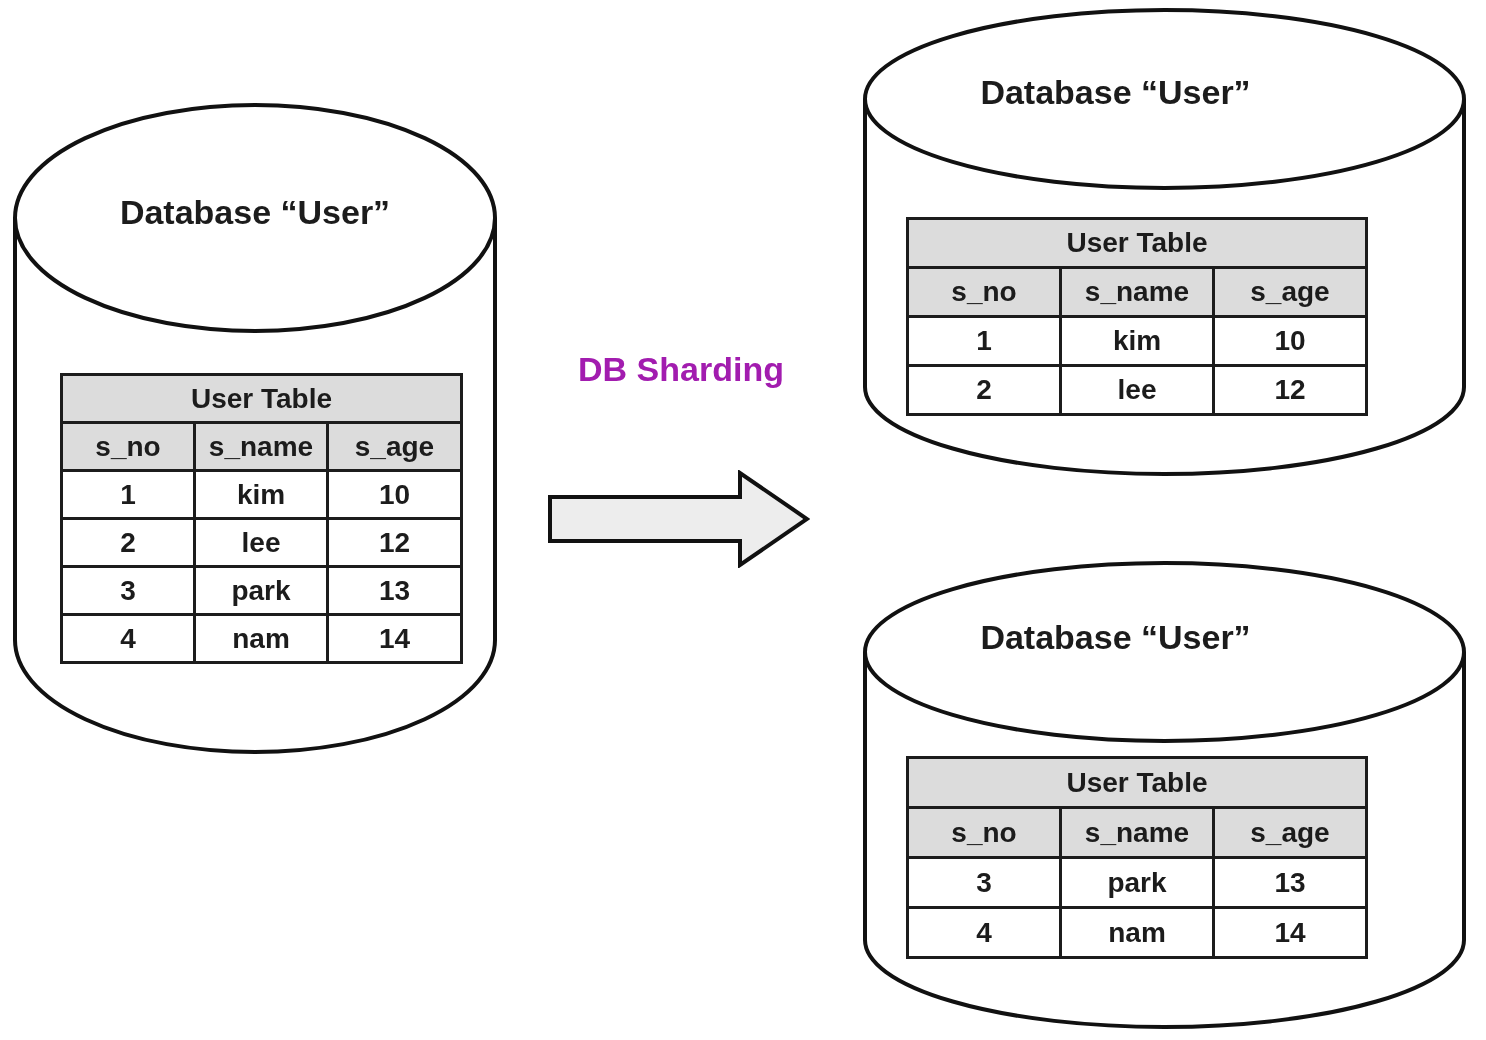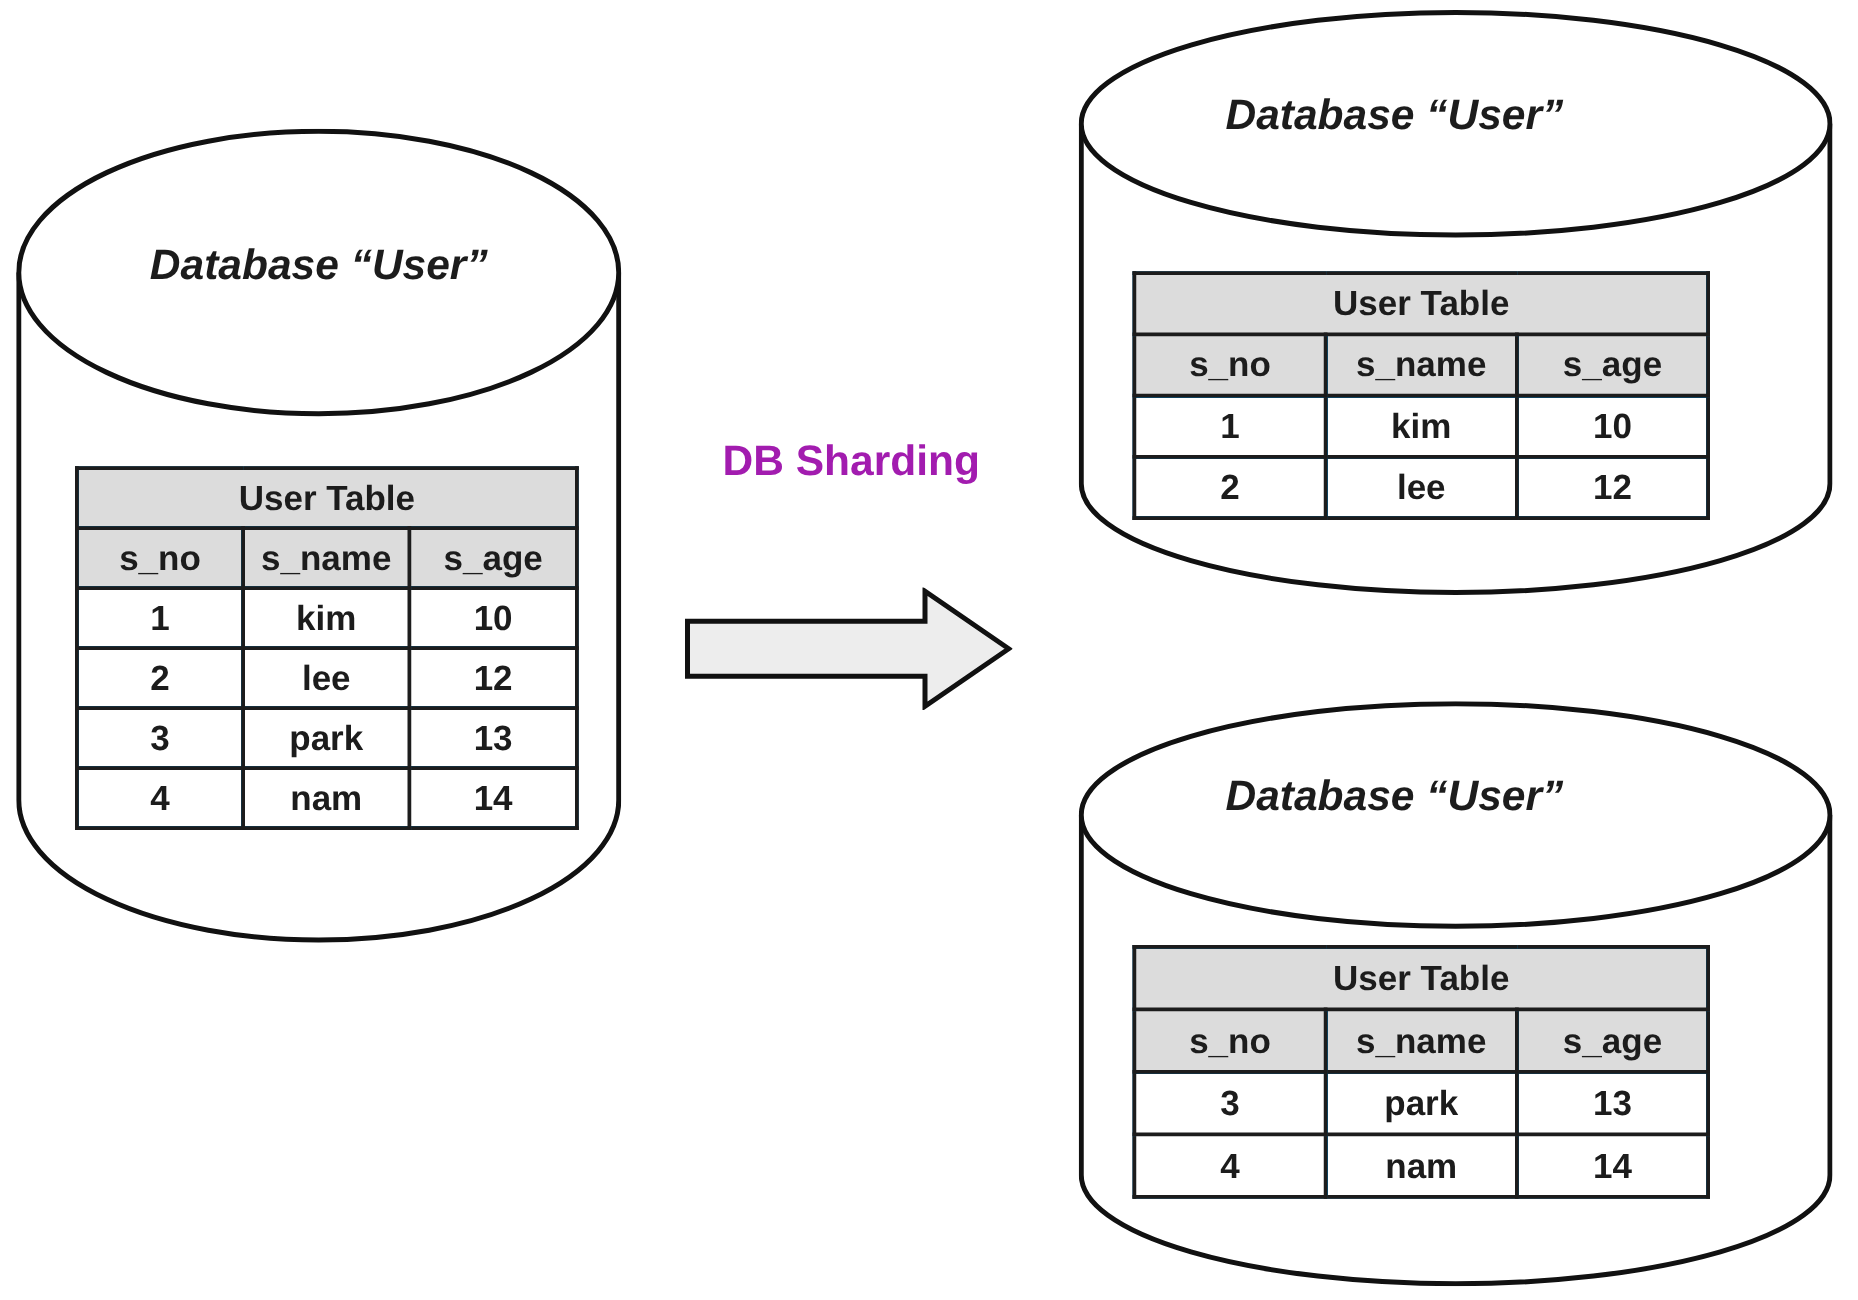--- a/index.html
+++ b/index.html
@@ -14,36 +14,35 @@
   }
   .abs { position: absolute; }
   .db-label {
     position: absolute;
     font-weight: bold;
     font-size: 34px;
     line-height: 44px;
     text-align: center;
     white-space: nowrap;
     color: #1c1c1c;
-    font-style: italic;
   }
   .arrow-label {
     position: absolute;
     font-weight: bold;
     font-size: 34px;
     line-height: 42px;
     text-align: center;
     white-space: nowrap;
     color: #a21caf;
   }
   table.dbt {
     position: absolute;
     border-collapse: collapse;
     table-layout: fixed;
-    background: #0369a1;
+    background: #7dd3fc;
   }
   .dbt td, .dbt th {
     border: 3px solid #1c1c1c;
     text-align: center;
     vertical-align: middle;
     font-weight: bold;
     font-size: 28px;
     padding: 0;
     overflow: hidden;
   }

